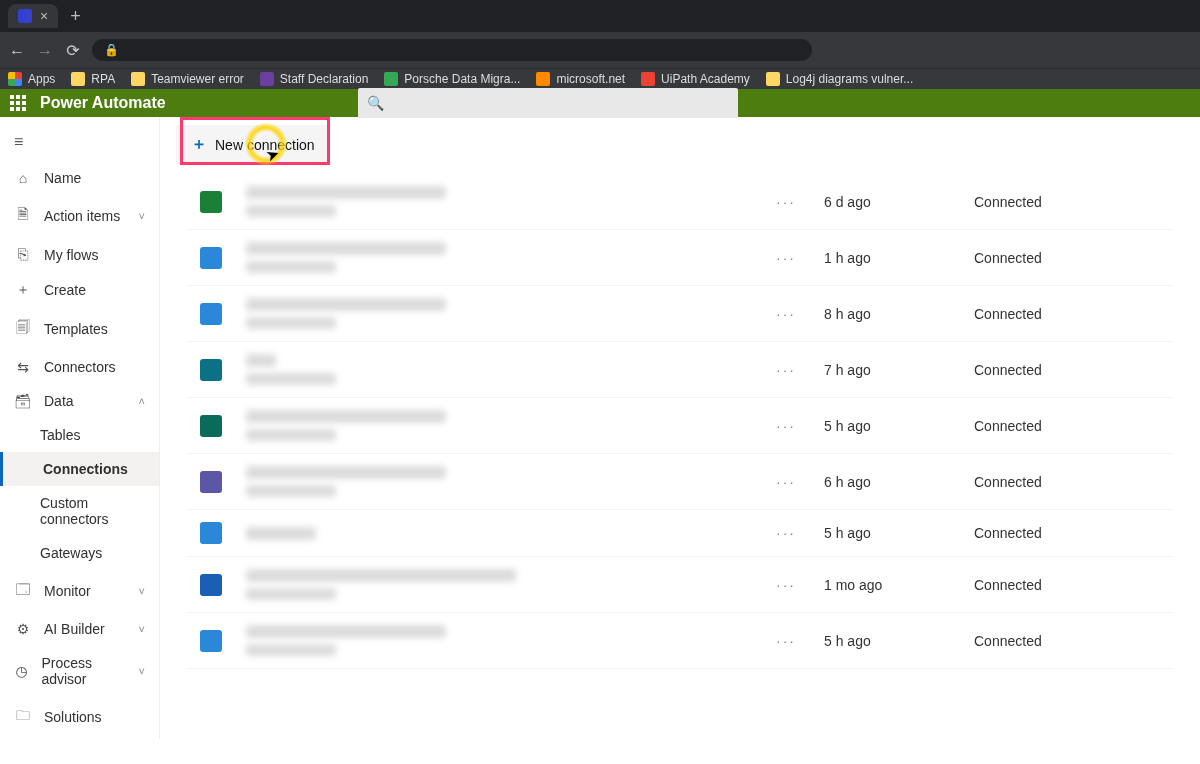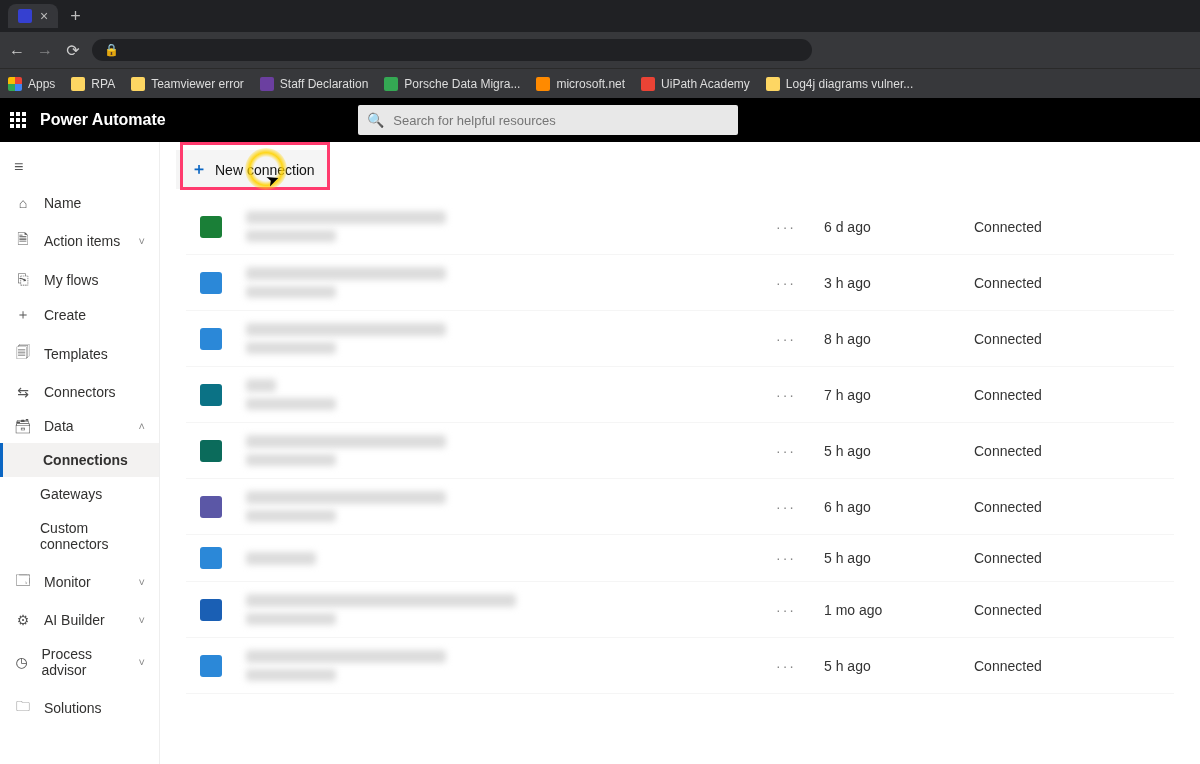--- a/index.html
+++ b/index.html
@@ -12,32 +12,32 @@
   .tab-favicon { width: 14px; height: 14px; background: #3540d0; border-radius: 2px; }
   .tab-close { font-size: 14px; color: #bbb; cursor: pointer; }
   .new-tab { font-size: 18px; color: #bbb; margin-left: 12px; cursor: pointer; }
 
   .toolbar { display: flex; align-items: center; height: 36px; padding: 0 8px; gap: 10px; background: #37383b; color:#ccc; }
   .nav-icon { width: 18px; text-align: center; font-size: 16px; color: #ccc; cursor: pointer; }
   .address { flex: 0 0 auto; font-size: 13px; color: #ccc; margin-left: 6px; display: flex; align-items: center; gap: 10px; }
   .address-bar { background: #202124; border-radius: 16px; padding: 4px 12px; display:flex; align-items:center; gap:10px; width: 720px;}
   .lock-icon { font-size: 12px; color: #ccc; }
 
-  .bookmarks { display: flex; align-items: center; height: 30px; padding: 0 8px; gap: 16px; background: #37383b; border-top: 1px solid #2a2a2a; font-size: 12px; color: #ddd; }
+  .bookmarks { display: flex; align-items: center; height: 21px; padding: 0 8px; gap: 16px; background: #37383b; border-top: 1px solid #2a2a2a; font-size: 12px; color: #ddd; }
   .bm { display: flex; align-items: center; gap: 6px; cursor: pointer; }
   .bm-icon { width: 14px; height: 14px; border-radius: 2px; display:inline-block; }
   .bm-icon.apps { background: conic-gradient(#ea4335 0 25%, #4285f4 0 50%, #34a853 0 75%, #fbbc05 0 100%); }
   .bm-icon.yellow { background: #fdd663; }
   .bm-icon.purple { background: #6b3fa0; }
   .bm-icon.multi { background: #34a853; }
   .bm-icon.orange { background: #ff8a00; }
   .bm-icon.red { background: #ea4335; }
 
   
-  .pa-header { background: #000000; color: #fff; height: 44px; display: flex; align-items: center; padding: 0 10px; gap: 14px; }
+  .pa-header { background: #4d7c0f; color: #fff; height: 28px; display: flex; align-items: center; padding: 0 10px; gap: 14px; }
   .waffle { display: grid; grid-template-columns: repeat(3, 4px); grid-template-rows: repeat(3, 4px); gap: 2px; cursor: pointer; }
   .waffle span { width: 4px; height: 4px; background: #fff; }
   .pa-title { font-size: 16px; font-weight: 600; }
   .pa-search { margin-left: auto; margin-right: auto; width: 380px; background: #e8e8e8; border-radius: 2px; height: 30px; display: flex; align-items: center; padding: 0 10px; color: #555; gap: 8px; }
   .pa-search input { border: none; background: transparent; outline: none; flex:1; font-size: 13px; color: #333; }
   .pa-search .mag { font-size: 14px; color: #666; }
 
   
   .layout { display: flex; height: calc(764px - 32px - 36px - 30px - 44px); }
   .sidebar { width: 160px; border-right: 1px solid #eee; padding-top: 6px; font-size: 14px; color: #323130; }
@@ -144,21 +144,20 @@
       <span></span>
       <span></span>
       <span></span>
       <span></span>
       <span></span>
       <span></span>
   </div>
   <div class="pa-title">Power Automate</div>
   <div class="pa-search">
     <span class="mag">🔍</span>
-    <input type="text" placeholder="Search for helpful resources" style="">
   </div>
   <div style="width:260px"></div>
 </div>
 
 <div class="layout">
 
   <nav class="sidebar" id="sidebar">
       <div class="hamburger">≡</div>
       <div class="side-item">
         <span class="side-icon">⌂</span>
@@ -183,28 +182,31 @@
       </div>
       <div class="side-item">
         <span class="side-icon">⇆</span>
         <span>Connectors</span>
       </div>
       <div class="side-item">
         <span class="side-icon">🗃</span>
         <span>Data</span>
         <span class="chev">˄</span>
       </div>
+      <div class="side-item side-sub">
+        <span>Tables</span>
+      </div>
       <div class="side-item side-sub active">
         <span>Connections</span>
       </div>
       <div class="side-item side-sub">
+        <span>Custom connectors</span>
+      </div>
+      <div class="side-item side-sub">
         <span>Gateways</span>
-      </div>
-      <div class="side-item side-sub">
-        <span>Custom connectors</span>
       </div>
       <div class="side-item">
         <span class="side-icon">🗔</span>
         <span>Monitor</span>
         <span class="chev">˅</span>
       </div>
       <div class="side-item">
         <span class="side-icon">⚙</span>
         <span>AI Builder</span>
         <span class="chev">˅</span>
@@ -245,21 +247,21 @@
     <span>6 d ago</span>
     <span>Connected</span>
   </div>
           <div class="trow">
     <span class="conn-icon c-blue"></span>
     <div class="name-cell">
       <span class="blur-text w1" style="width:200px"></span>
       <span class="blur-text w2"></span>
     </div>
     <span class="more">···</span>
-    <span>3 h ago</span>
+    <span>1 h ago</span>
     <span>Connected</span>
   </div>
           <div class="trow">
     <span class="conn-icon c-blue"></span>
     <div class="name-cell">
       <span class="blur-text w1" style="width:200px"></span>
       <span class="blur-text w2"></span>
     </div>
     <span class="more">···</span>
     <span>8 h ago</span>

